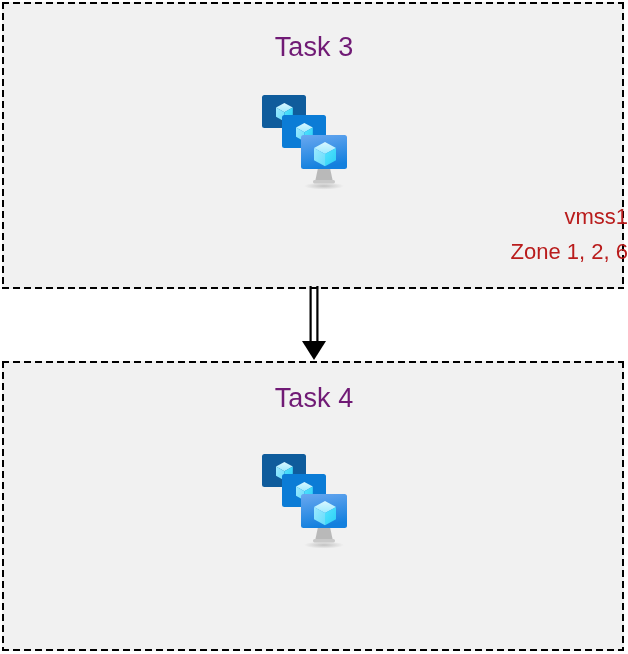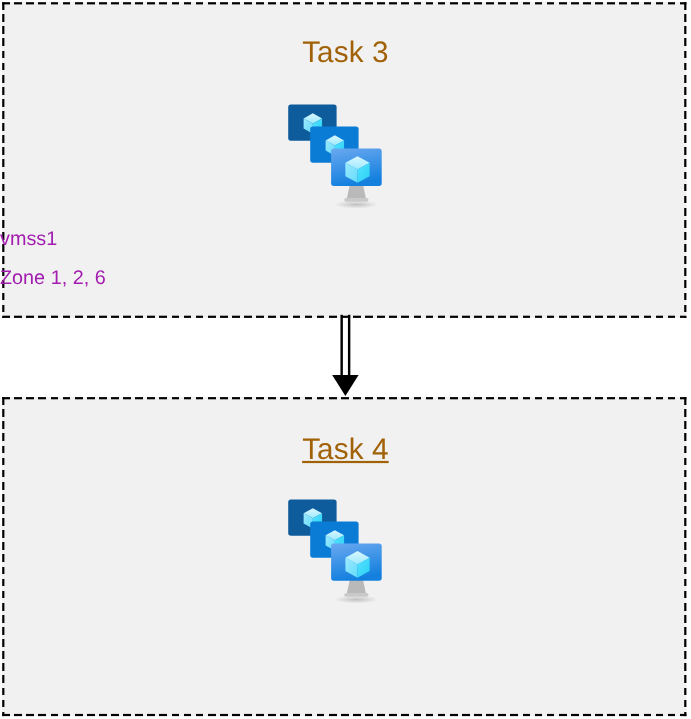--- a/index.html
+++ b/index.html
@@ -59,41 +59,41 @@
 
   #box-task-3 { left: 2px;  top: 2px;   width: 622px; height: 287px; }
   #box-task-4 { left: 2px;  top: 361px; width: 622px; height: 290px; }
 
   
   .task-title {
     position: absolute;
     left: 0;
     width: 100%;
     text-align: center;
-    color: #a16207;
+    color: #701a75;
     font-size: 27px;
     line-height: 32px;
     font-weight: 400;
     letter-spacing: 0.1px;
     white-space: nowrap;
   }
   .node-label {
     position: absolute;
     left: 0;
     width: 100%;
-    text-align: left;
-    color: #a21caf;
-    font-size: 18px;
+    text-align: right;
+    color: #b91c1c;
+    font-size: 22px;
     line-height: 34px;
     font-weight: 400;
     white-space: nowrap;
   }
 
   #title-task-3 { top: 31px; }
-  #title-task-4 { top: 392px; text-decoration: underline; }
+  #title-task-4 { top: 382px; }
 
   #label-vmss1  { top: 200px; }
   #label-zone   { top: 235px; }
   #label-rules  { top: 575px; }
 
   
   .vmss-icon {
     position: absolute;
     width: 110px;
     height: 100px;

